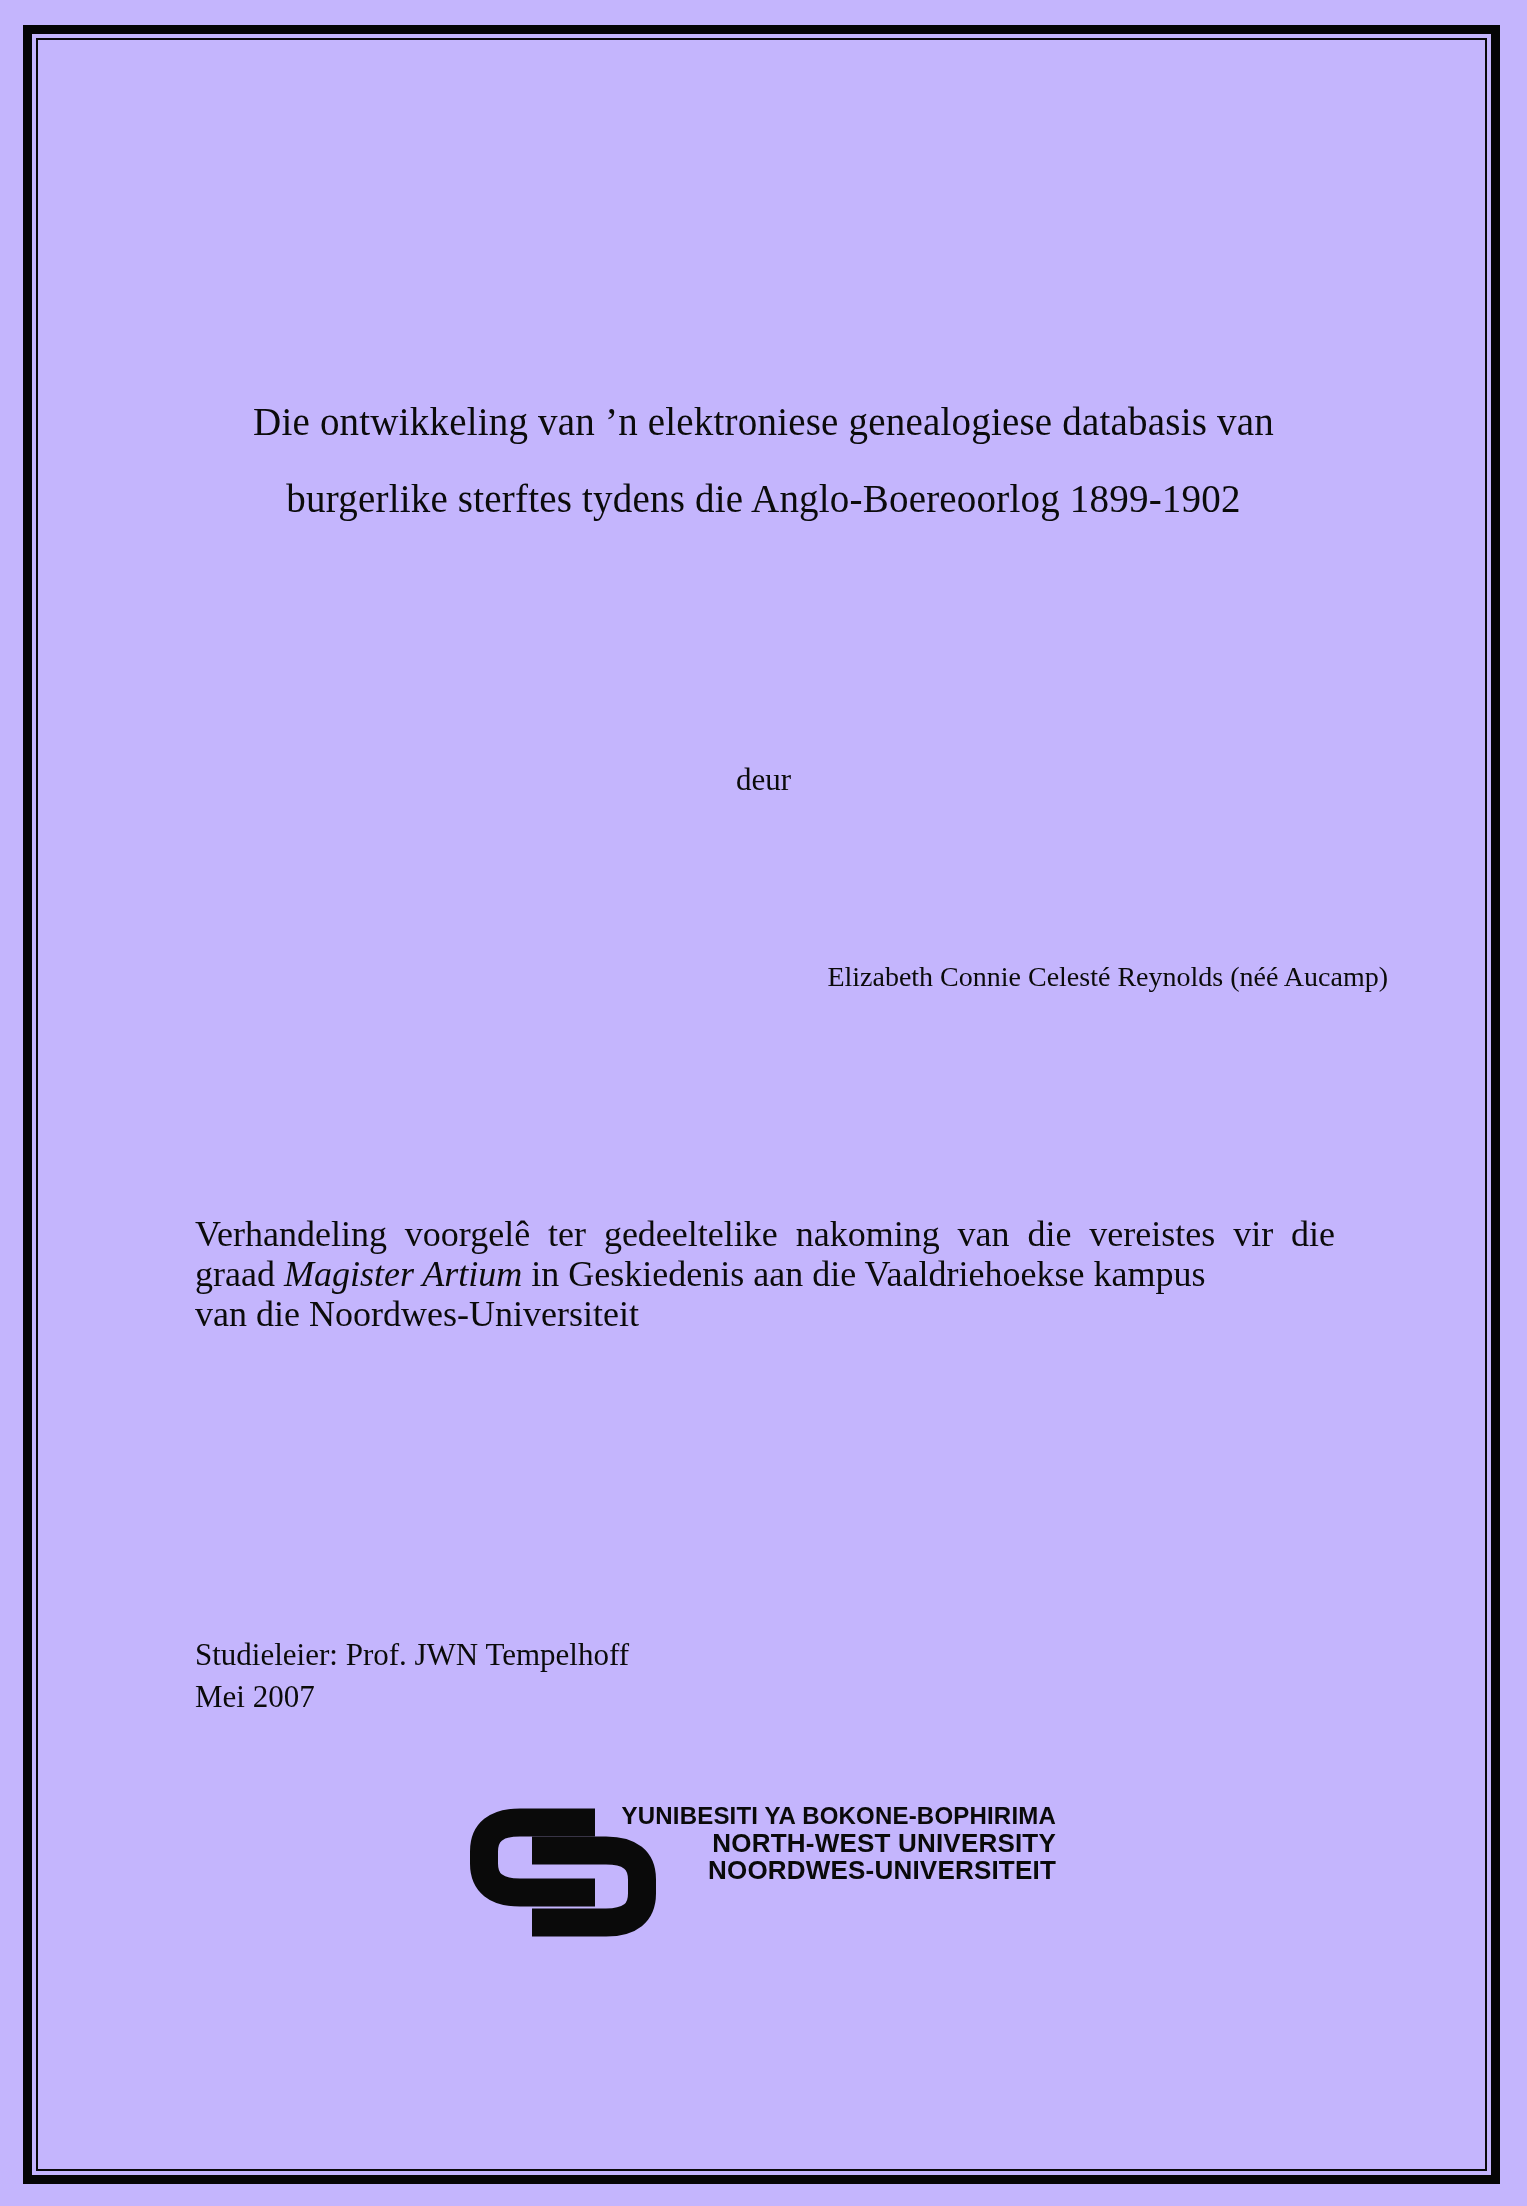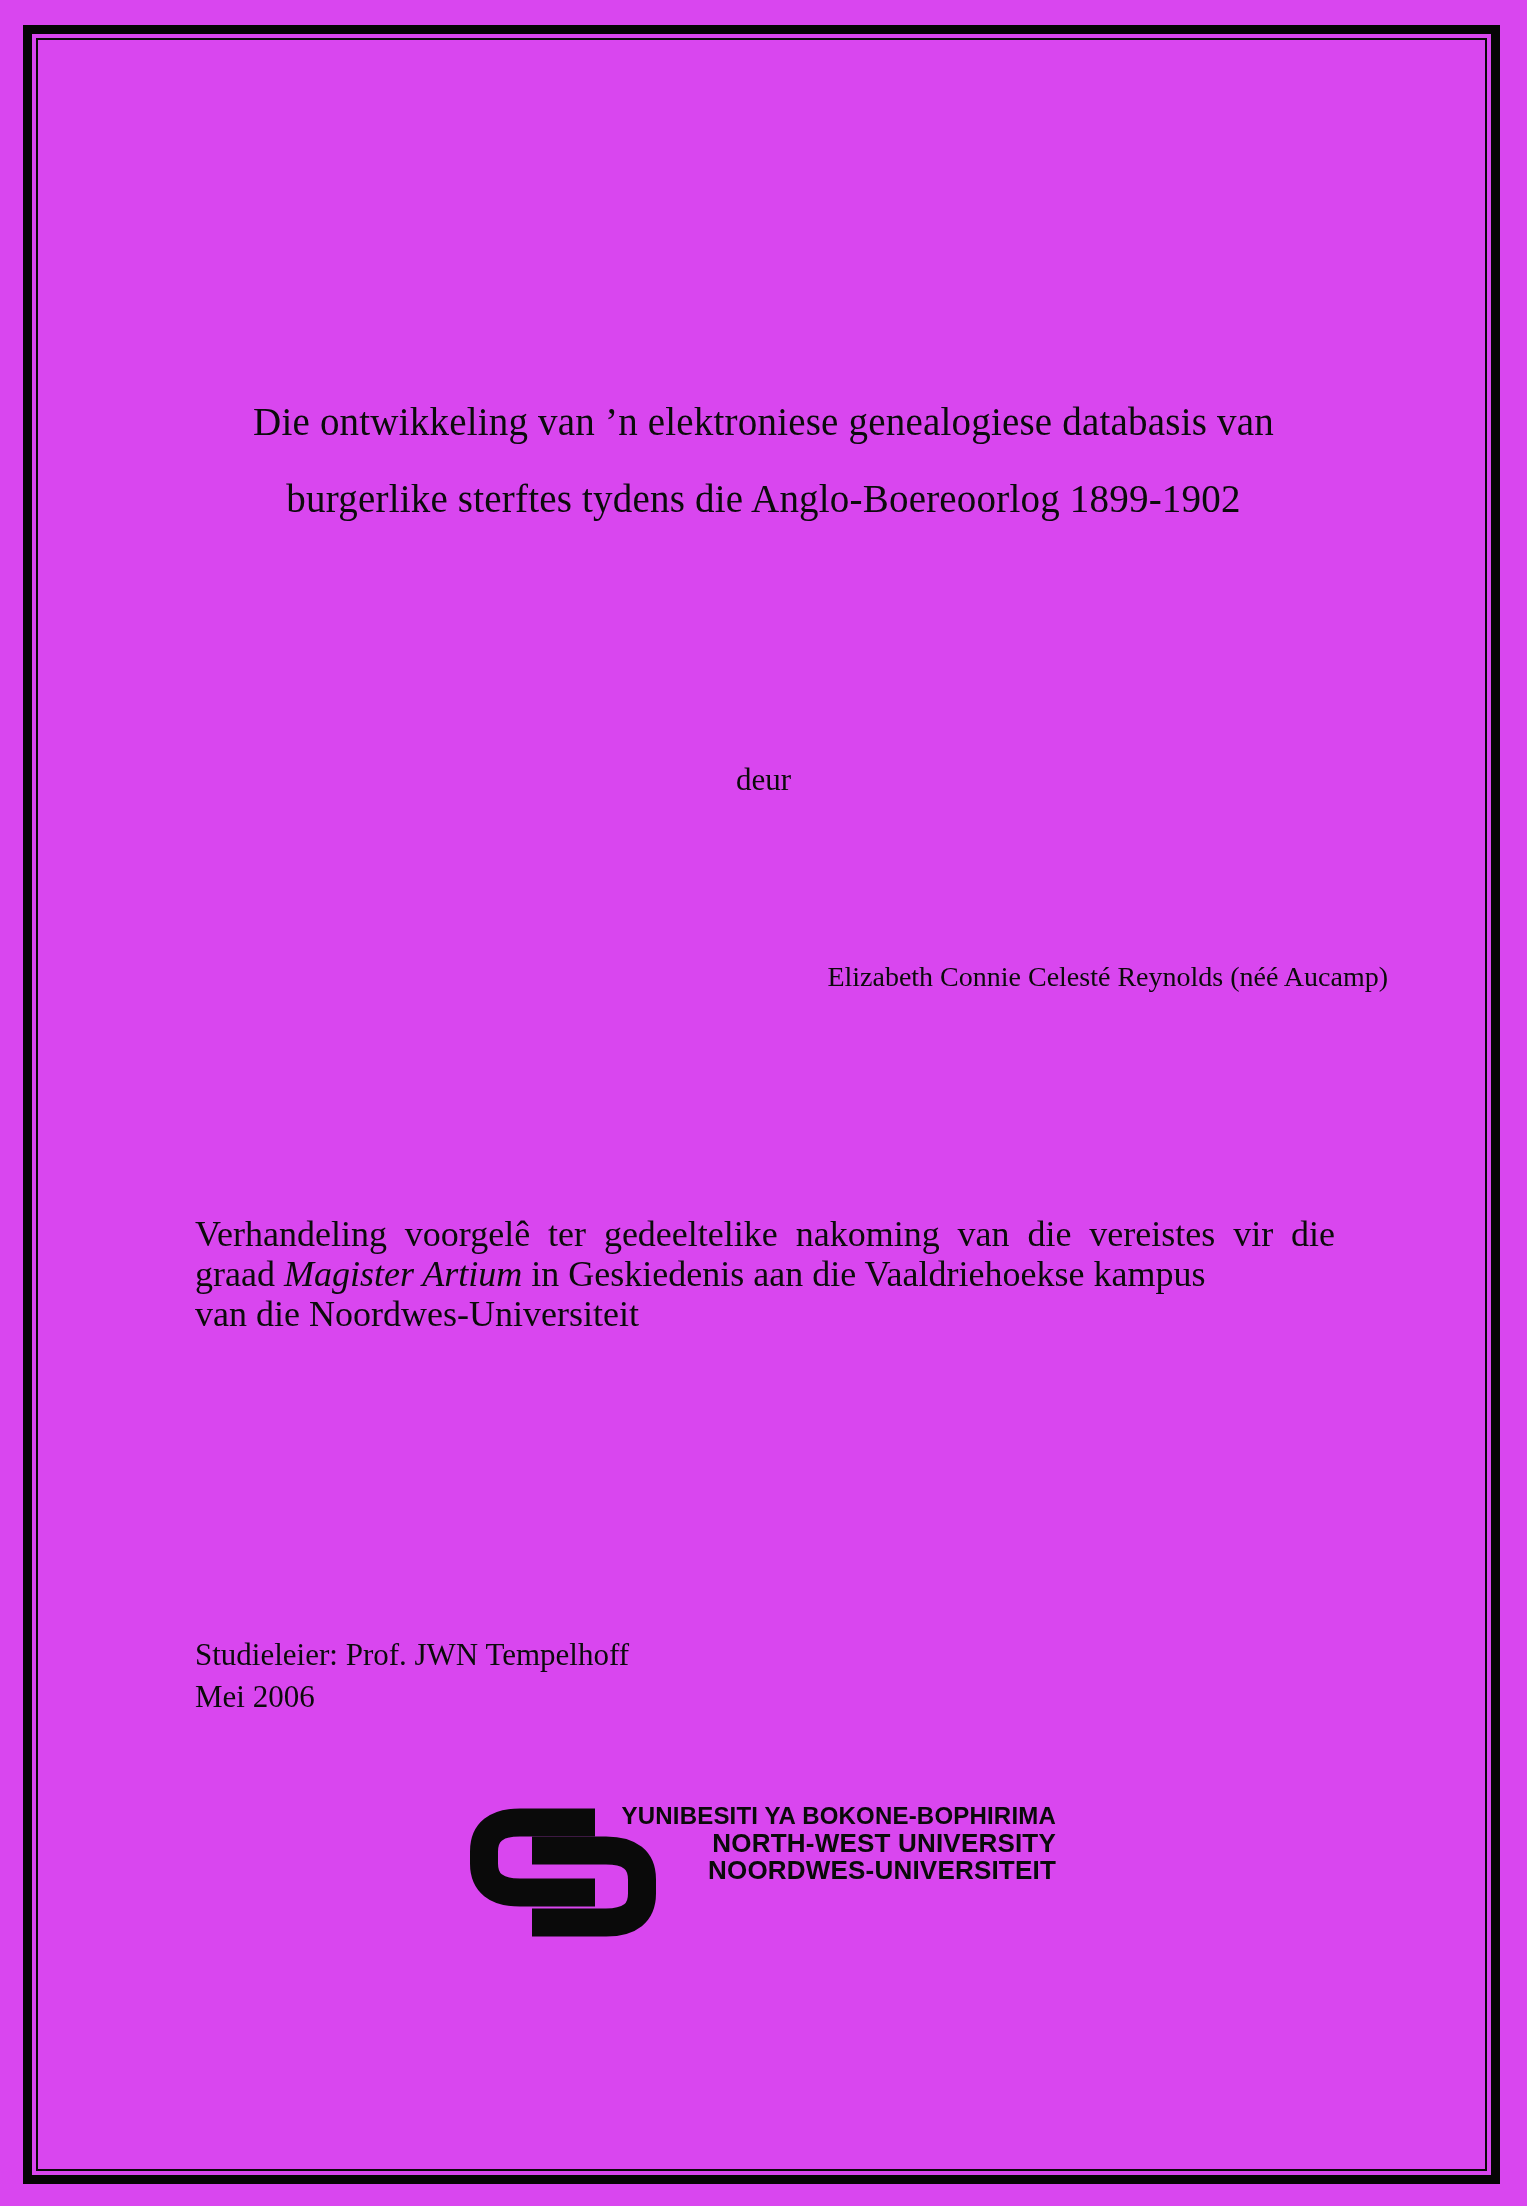--- a/index.html
+++ b/index.html
@@ -4,21 +4,21 @@
 <style>
   html, body {
     margin: 0;
     padding: 0;
     background: #ffffff;
   }
   .page {
     position: relative;
     width: 1527px;
     height: 2206px;
-    background: #d946ef;
+    background: #c4b5fd;
     font-family: "Liberation Serif", "DejaVu Serif", serif;
     color: #0b0b0b;
     overflow: hidden;
   }
   .frame-outer {
     position: absolute;
     left: 23px;
     top: 25px;
     width: 1477px;
     height: 2159px;
@@ -140,21 +140,21 @@
   <div class="author">Elizabeth Connie Celesté Reynolds (néé Aucamp)</div>
 
   <div class="statement">
     <div class="justified">Verhandeling voorgelê ter gedeeltelike nakoming van die vereistes vir die</div>
     <div><span>graad </span><span class="italic">Magister Artium</span><span> in Geskiedenis aan die Vaaldriehoekse kampus</span></div>
     <div>van die Noordwes-Universiteit</div>
   </div>
 
   <div class="supervisor-block">
     <div>Studieleier: Prof. JWN Tempelhoff</div>
-    <div>Mei 2006</div>
+    <div>Mei 2007</div>
   </div>
 
   <div class="logo">
     <svg class="logo-mark" viewBox="0 0 190 145" xmlns="http://www.w3.org/2000/svg" aria-hidden="true">
       <path d="M 127 23 H 52 Q 16 23 16 52 V 64 Q 16 93 52 93 H 127" fill="none" stroke="#0a0a0a" stroke-width="28" stroke-linecap="butt"></path>
       <path d="M 64 51 H 138 Q 174 51 174 80 V 94 Q 174 123 138 123 H 64" fill="none" stroke="#0a0a0a" stroke-width="28" stroke-linecap="butt"></path>
     </svg>
     <div class="logo-text">
       <div class="l1">YUNIBESITI YA BOKONE-BOPHIRIMA</div>
       <div class="l2">NORTH-WEST UNIVERSITY</div>

